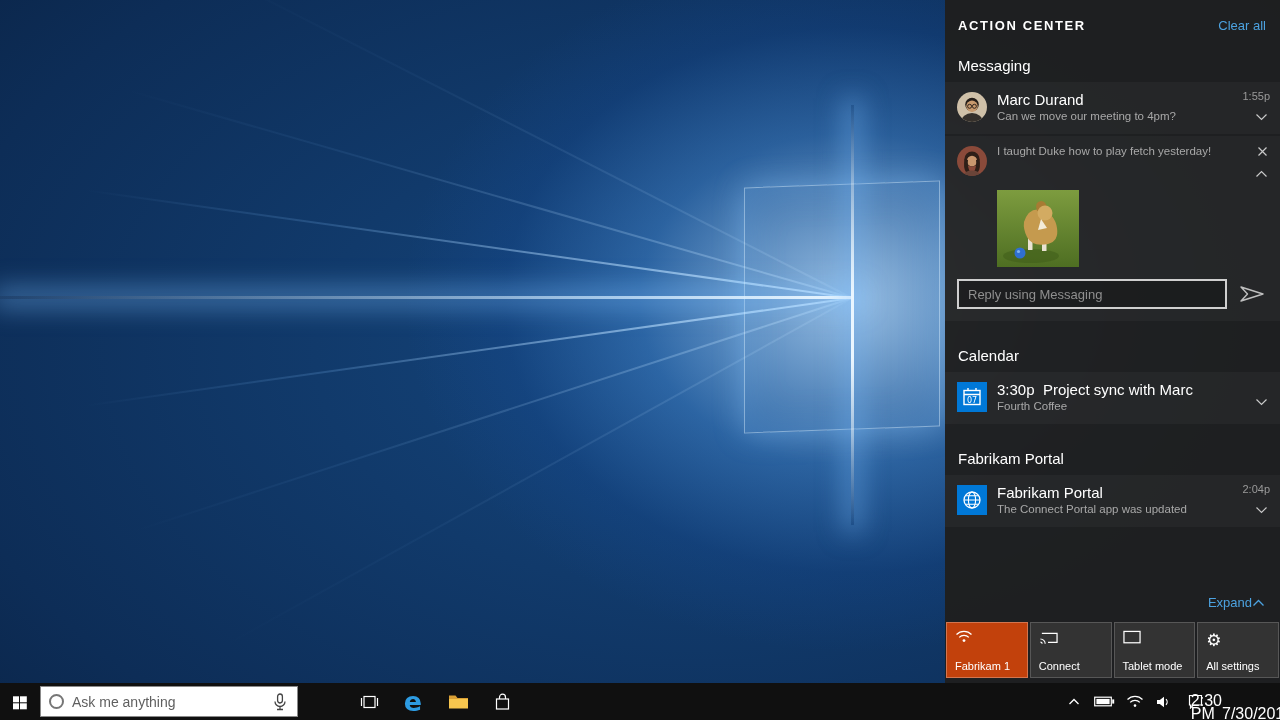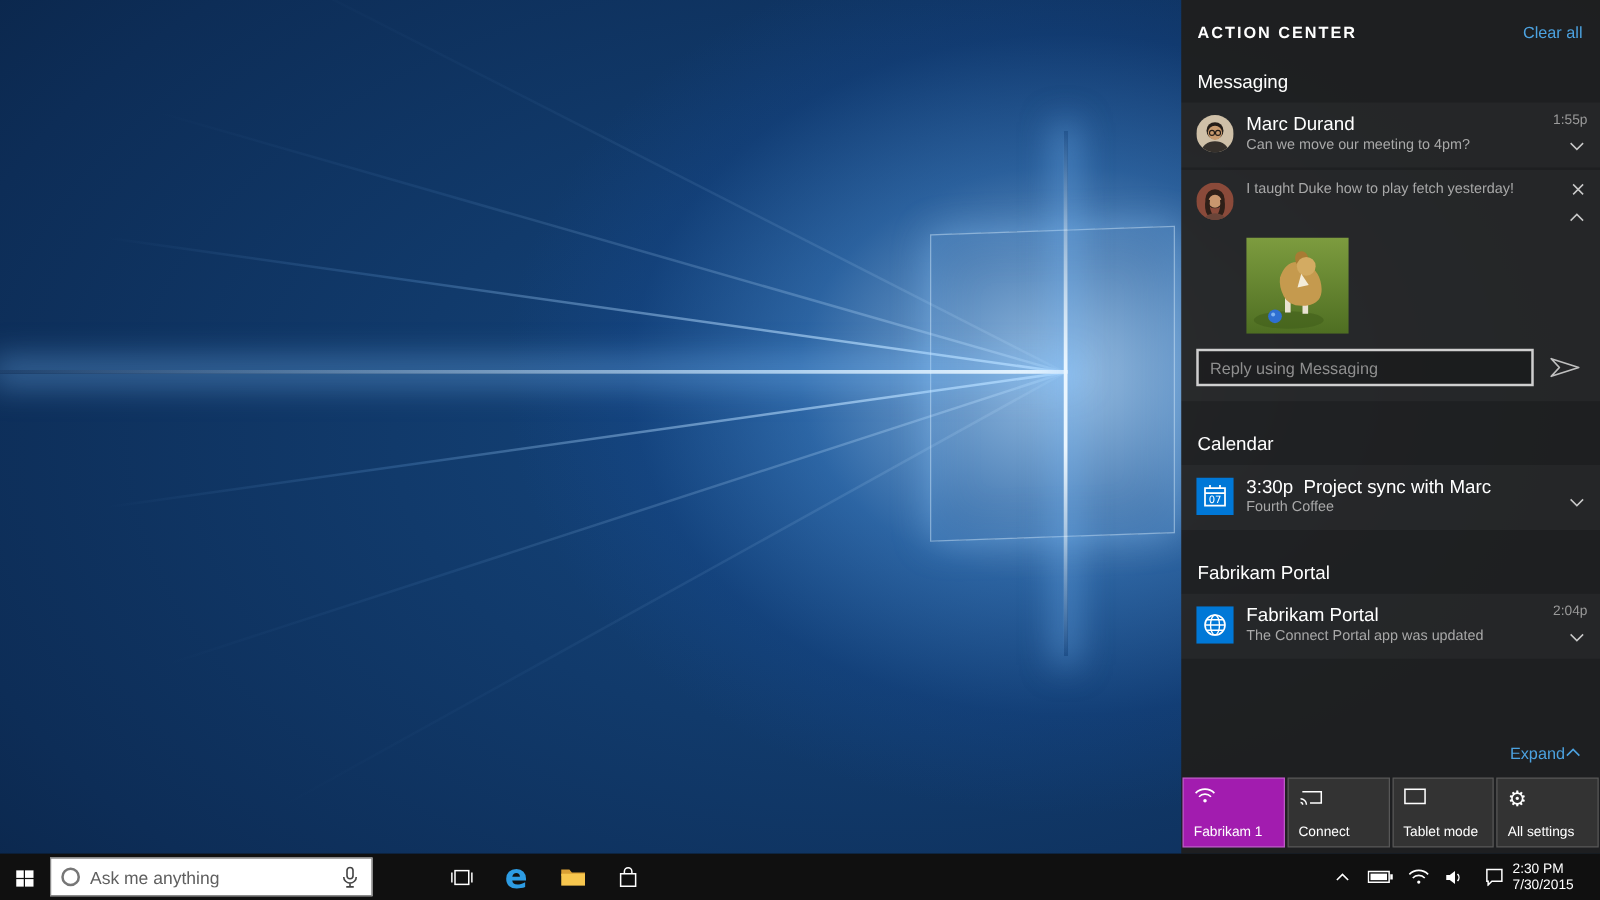--- a/index.html
+++ b/index.html
@@ -44,38 +44,38 @@
   .notif-photo{margin:10px 0 2px 40px;width:82px;height:77px;line-height:0;cursor:pointer}
   .reply-row{display:flex;align-items:center;margin-top:12px;margin-bottom:2px}
   .reply-input{flex:1;height:30px;background:rgba(0,0,0,.25);border:2px solid #cfcfcf;color:#e8e8e8;
     font-size:13px;padding:0 9px;outline:none;font-family:inherit}
   .reply-input::placeholder{color:#8f8f8f}
   .send-btn{background:none;border:none;margin:0 2px 0 9px;cursor:pointer;line-height:0;padding:3px}
   .expand-row{margin-top:auto;display:flex;justify-content:flex-end;align-items:center;gap:0;padding:0 15px 11px 0;cursor:pointer}
   .expand-label{font-size:13px;color:#4ca2e0}
   .quick-actions{display:flex;gap:2px;padding:0 1px}
   .qa-tile{position:relative;width:82px;height:56px;background:#333;border:1px solid rgba(255,255,255,.18);cursor:pointer}
-  .qa-tile.active{background:#a21caf;border-color:rgba(255,255,255,.28)}
+  .qa-tile.active{background:#c2410c;border-color:rgba(255,255,255,.28)}
   .qa-icon{position:absolute;top:7px;left:8px;width:20px;height:20px;color:#fff;line-height:0}
   .qa-icon .glyph{font-size:17px;line-height:20px;color:#fff;font-family:"DejaVu Sans",sans-serif}
   .qa-label{position:absolute;left:8px;bottom:5px;font-size:11px;color:#fff;white-space:nowrap}
 
   
   .taskbar{position:absolute;left:0;right:0;bottom:0;height:37px;background:#101010;z-index:10}
   .tb-btn{position:absolute;top:0;height:37px;display:flex;align-items:center;justify-content:center;
     background:none;border:none;cursor:pointer;line-height:0}
   .edge-glyph{font-size:27px;line-height:27px;font-weight:bold;color:#2d9ce3;font-family:"DejaVu Sans",sans-serif}
   .search-box{position:absolute;left:40px;top:3px;width:258px;height:31px;background:#fff;
     border:1px solid #8a8a8a;display:flex;align-items:center;padding:0 8px}
   .search-ring{width:15px;height:15px;border:2px solid #767676;border-radius:50%;flex:0 0 15px}
   .search-input{flex:1;border:none;outline:none;font-size:14px;padding:0 8px;color:#333;background:transparent;font-family:inherit}
   .search-input::placeholder{color:#5f5f5f}
   .mic-wrap{flex:0 0 16px;line-height:0;cursor:pointer}
-  .tray-clock{position:absolute;left:1210px;width:64px;top:0;height:37px;display:flex;flex-direction:column;
-    justify-content:center;align-items:flex-start;color:#fff;font-size:11px;line-height:13px;cursor:pointer}
+  .tray-clock{position:absolute;left:1210px;width:64px;top:0;height:37px;display:flex;flex-direction:row;
+    justify-content:center;align-items:flex-end;color:#fff;font-size:16px;line-height:13px;cursor:pointer}
 </style>
 </head>
 <body>
 
 <div class="screen">
 
   <div class="wallpaper">
     <div class="ray" style="width:880px;height:2px;transform:rotate(-8deg)"></div>
     <div class="ray" style="width:880px;height:2px;transform:rotate(8deg)"></div>
     <div class="ray" style="width:860px;height:2px;transform:rotate(-18deg);opacity:.45"></div>

